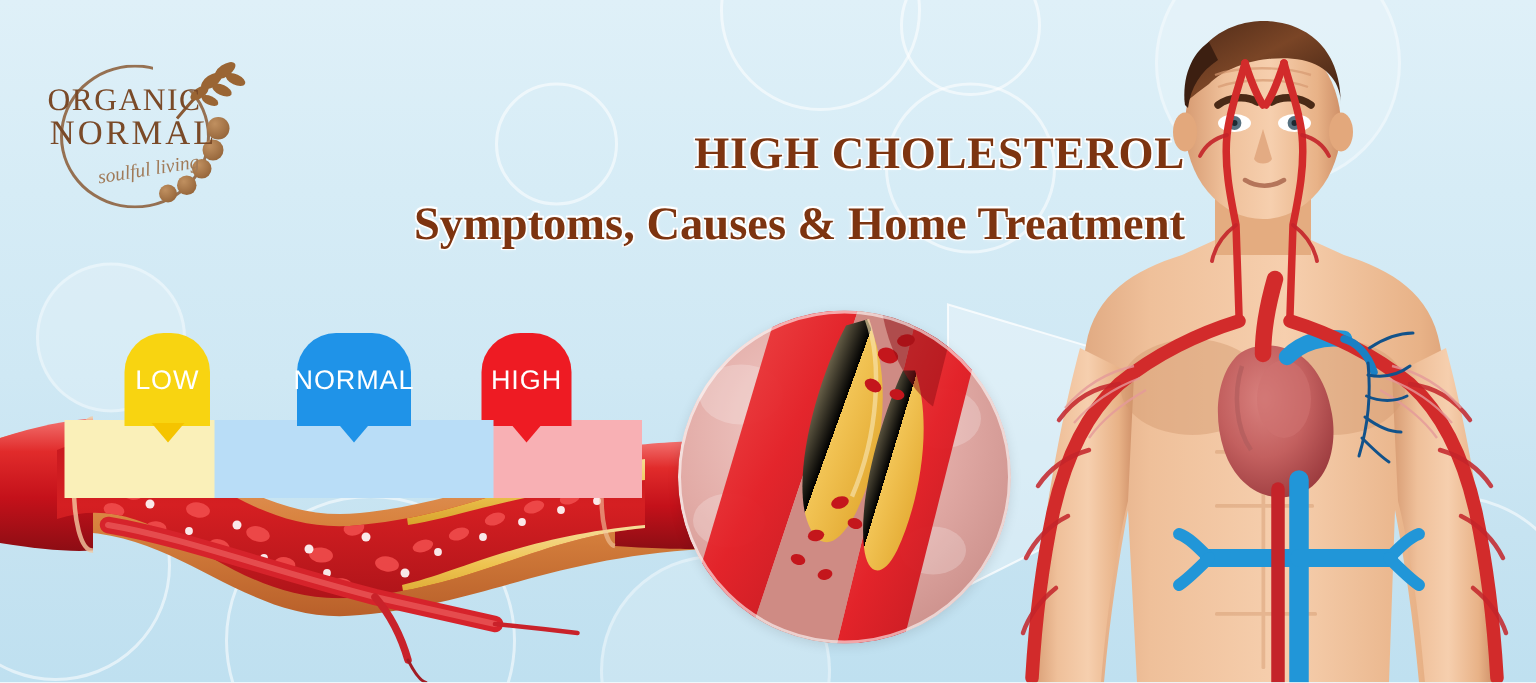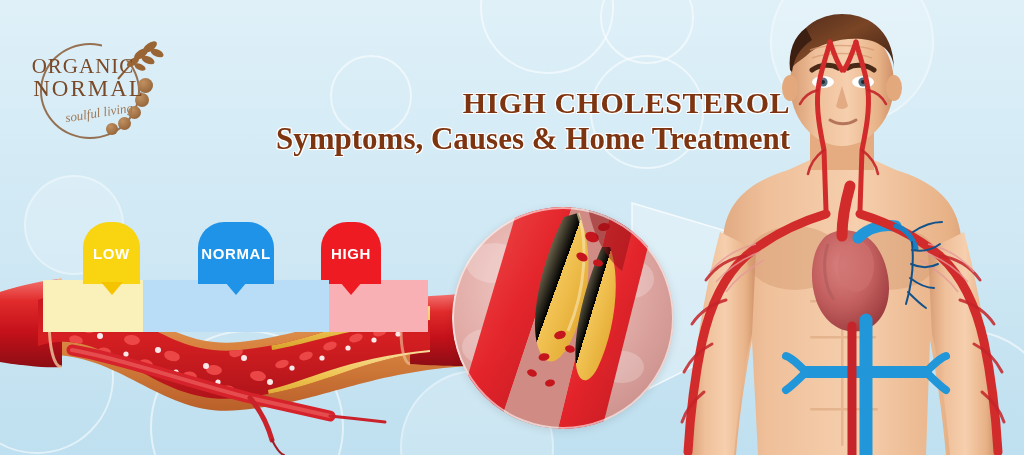--- a/index.html
+++ b/index.html
@@ -42,32 +42,32 @@
 
   
   #headline{position:absolute;left:170px;top:86px;width:620px;text-align:right;}
   #title{
     font-family:"Liberation Serif",serif;font-weight:bold;font-size:30px;letter-spacing:.5px;
     color:#7d3410;line-height:34px;
     text-shadow:0 0 3px #fff,1px 1px 0 #fff,-1px 1px 0 #fff,1px -1px 0 #fff,-1px -1px 0 #fff;
   }
   #subtitle{
     font-family:"Liberation Serif",serif;font-weight:bold;font-size:31px;
-    color:#7d3410;line-height:38px;margin-top:0;
+    color:#7d3410;line-height:38px;margin-top:10px;
     text-shadow:0 0 3px #fff,1px 1px 0 #fff,-1px 1px 0 #fff,1px -1px 0 #fff,-1px -1px 0 #fff;
   }
 
   
   .level{position:absolute;}
   .level .cap{
     position:absolute;left:0;top:0;width:100%;height:62px;
     border-radius:26px 26px 0 0;display:flex;align-items:center;justify-content:center;
   }
   .level .cap span{
-    color:#fff;font-weight:bold;font-size:15px;letter-spacing:.6px;
+    color:#fff;font-weight:normal;font-size:18px;letter-spacing:.6px;
     font-family:"Liberation Sans",sans-serif;
   }
   .level .panel{position:absolute;left:-40px;top:58px;width:150px;height:52px;}
   .level .pointer{
     position:absolute;left:50%;top:60px;margin-left:-11px;
     width:0;height:0;border-left:11px solid transparent;border-right:11px solid transparent;
   }
 
   #level-low{left:83px;top:222px;width:57px;height:120px;}
   #level-low .cap{background:#f8d411;}

